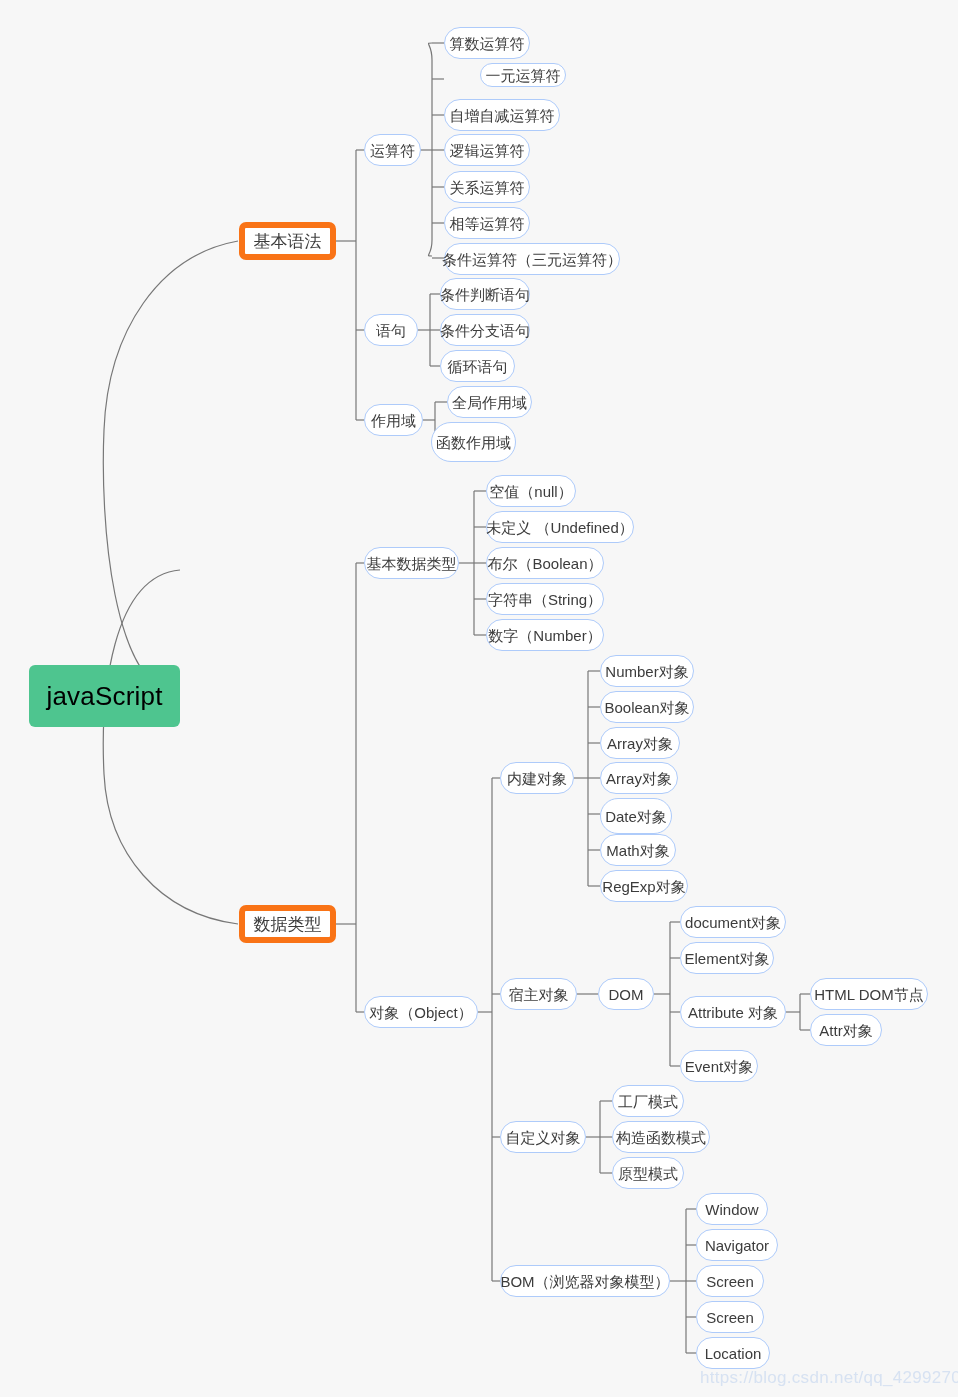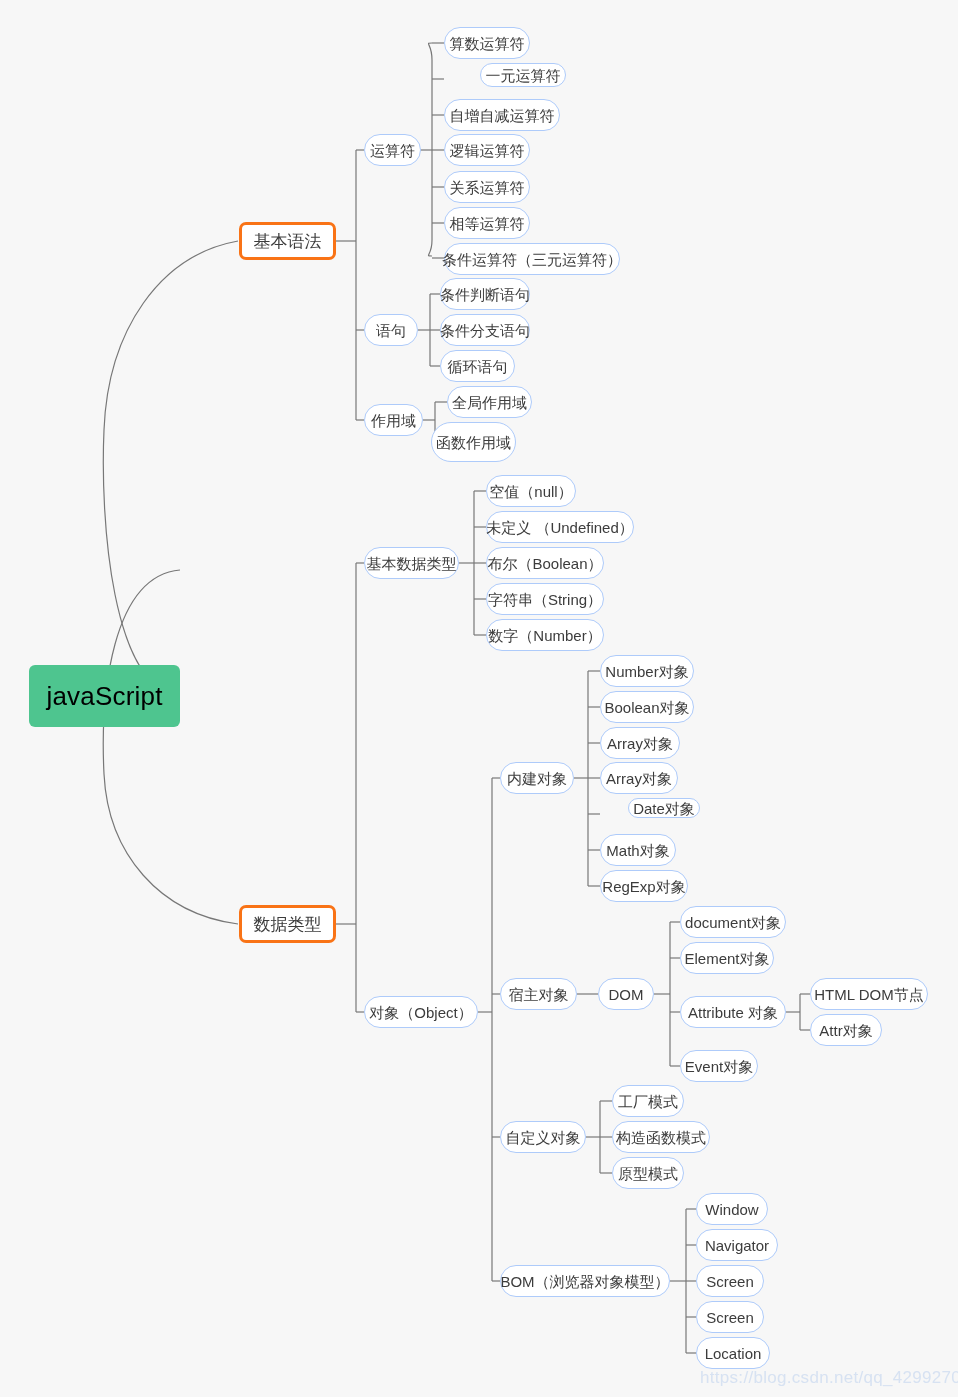--- a/index.html
+++ b/index.html
@@ -35,21 +35,21 @@
   }
   .node.root {
     background: #4ec58f;
     color: #000000;
     border: none;
     border-radius: 6px;
     font-size: 26px;
     letter-spacing: 0.2px;
   }
   .node.lvl1 {
-    border: 3px solid #f97316;
+    border: 6px solid #f97316;
     border-radius: 7px;
     font-size: 17px;
   }
   .node.leaf {
     border: 1px solid #aecbfa;
     border-radius: 999px;
     font-size: 15px;
   }
   .watermark {
     position: absolute;
@@ -258,21 +258,21 @@
   </div>
   <div class="node leaf" style="left:600px; top:691px; width:94px; height:32px;">
     <span>Boolean对象</span>
   </div>
   <div class="node leaf" style="left:600px; top:727px; width:80px; height:32px;">
     <span>Array对象</span>
   </div>
   <div class="node leaf" style="left:600px; top:762px; width:78px; height:32px;">
     <span>Array对象</span>
   </div>
-  <div class="node leaf" style="left:628px; top:798px; width:72px; height:20px;">
+  <div class="node leaf" style="left:600px; top:798px; width:72px; height:36px;">
     <span>Date对象</span>
   </div>
   <div class="node leaf" style="left:600px; top:834px; width:76px; height:32px;">
     <span>Math对象</span>
   </div>
   <div class="node leaf" style="left:600px; top:870px; width:88px; height:32px;">
     <span>RegExp对象</span>
   </div>
 
   <div class="node leaf" style="left:598px; top:978px; width:56px; height:32px;">

